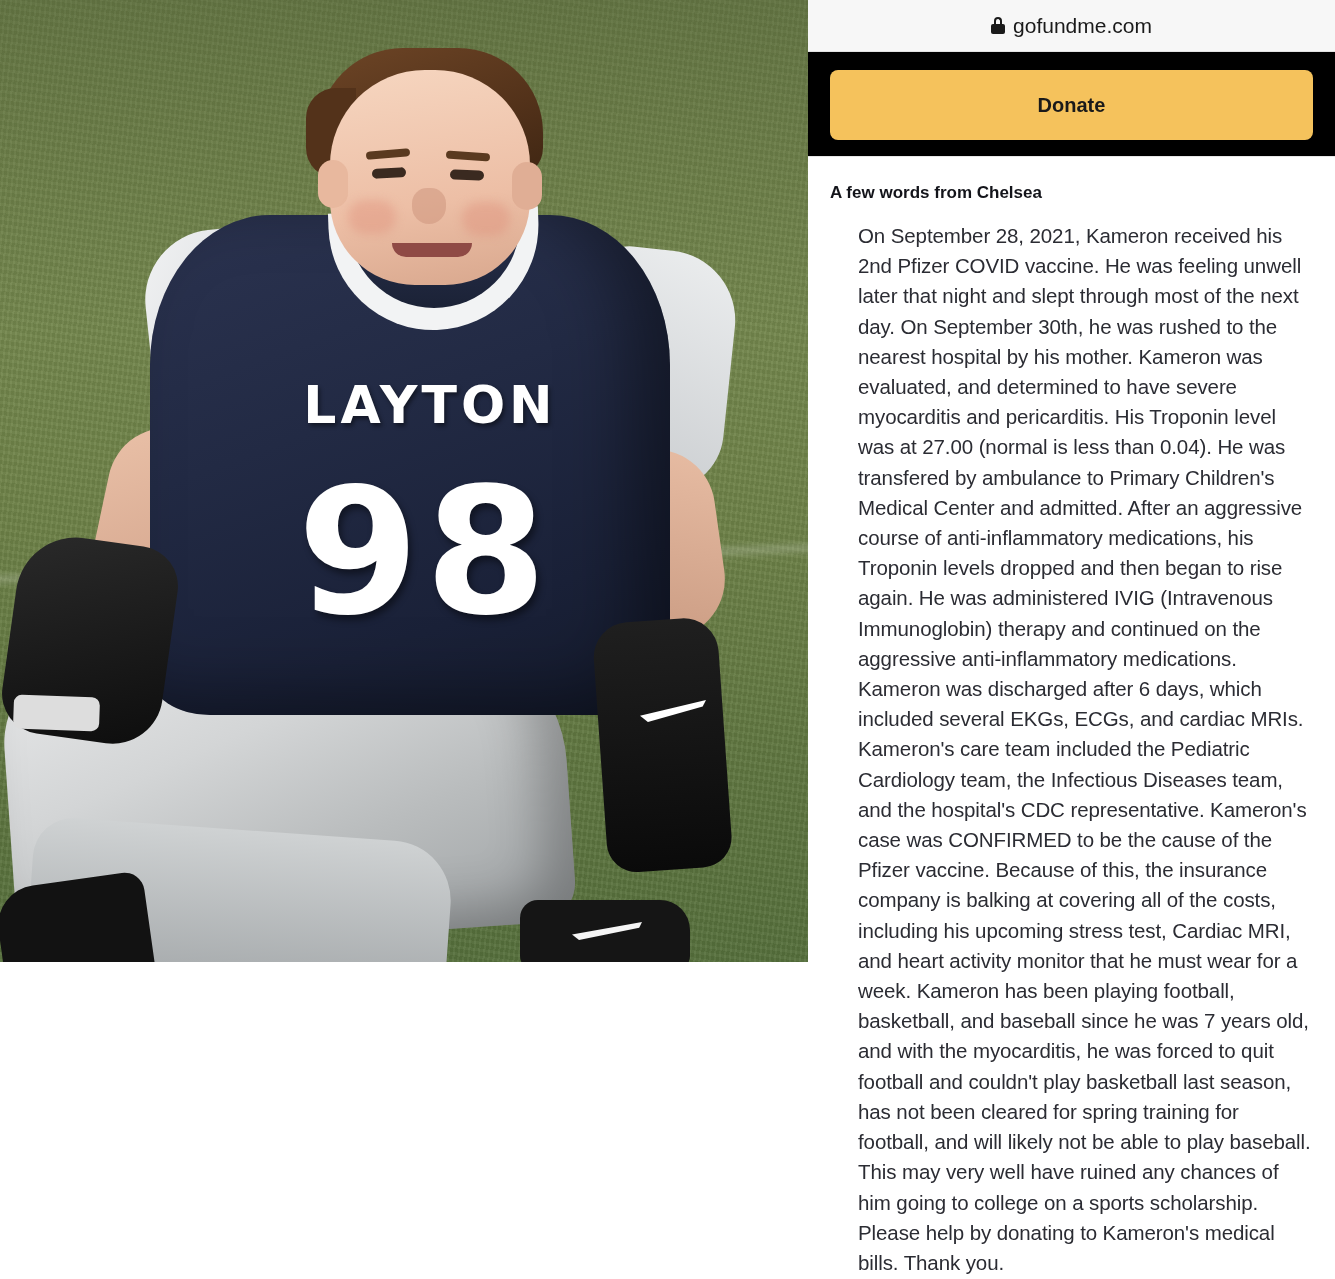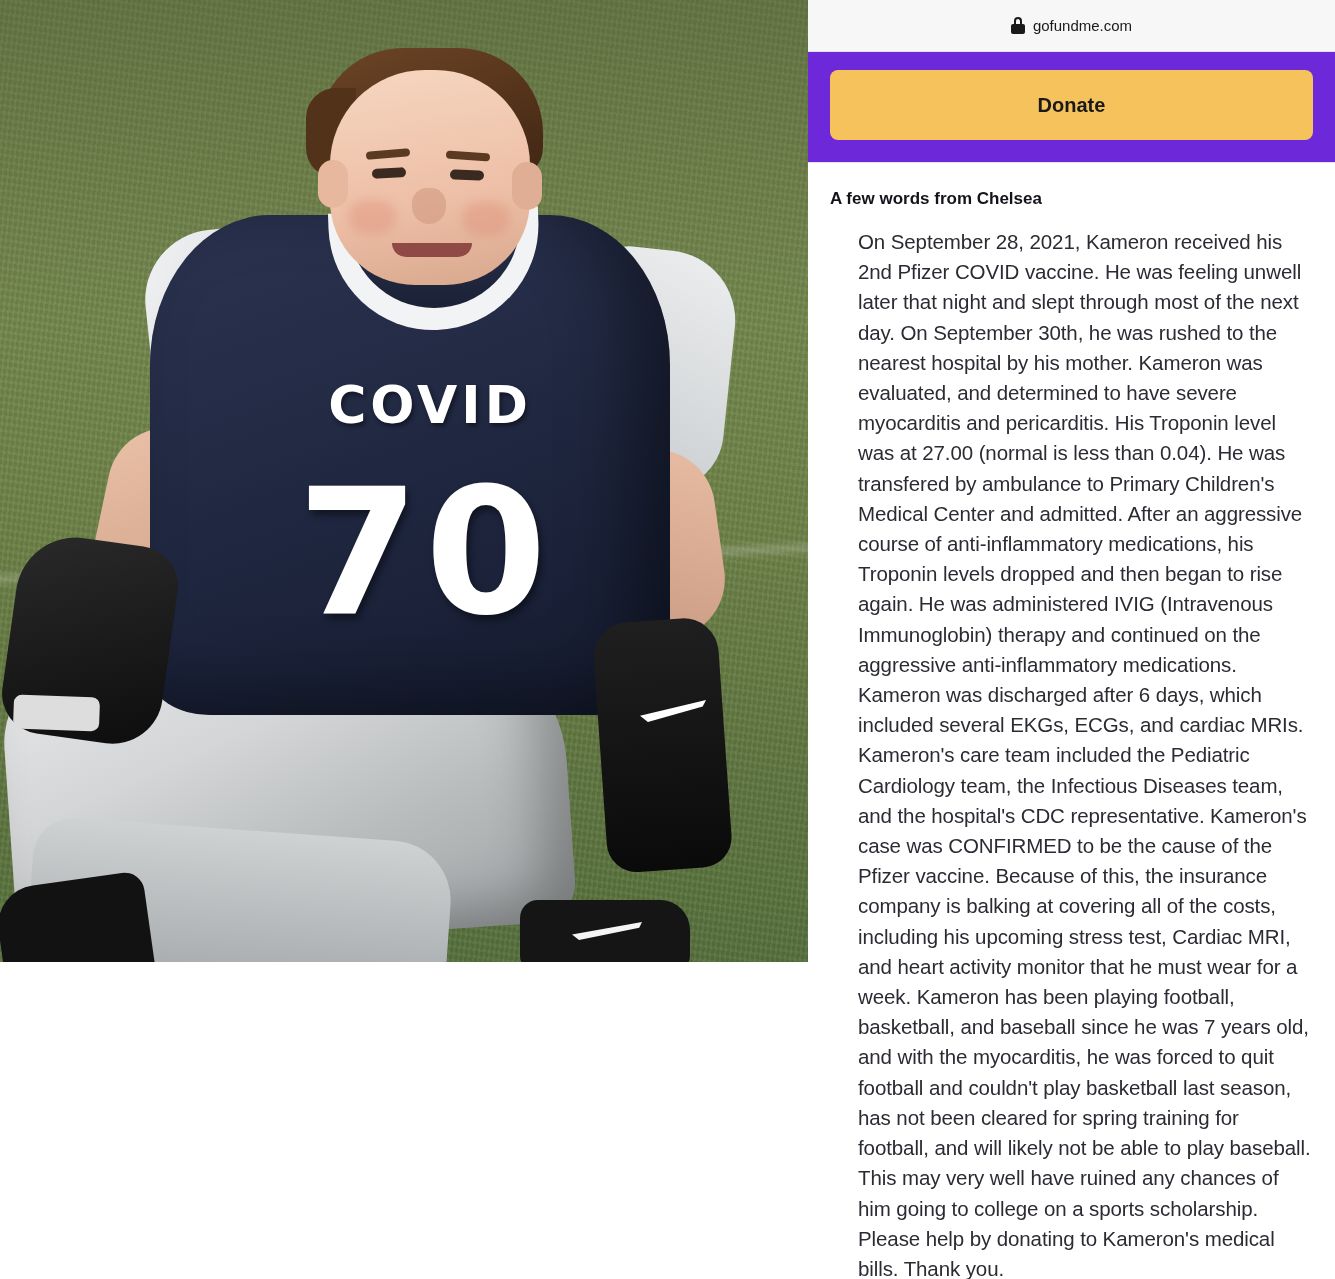--- a/index.html
+++ b/index.html
@@ -272,31 +272,31 @@
     border-bottom: none;
     border-radius: 5px 5px 0 0;
   }
   .lock-icon .body {
     position:absolute; left:0; top:7px;
     width: 14px; height: 10px;
     background: #1a1a1a;
     border-radius: 2px;
   }
   .url-text {
-    font-size: 15px;
+    font-size: 21px;
     color: #1a1a1a;
     font-family: "Liberation Sans", sans-serif;
     text-align: right;
   }
 
   .action-bar {
-    padding: 18px 22px 22px 22px;
+    padding: 18px 22px 16px 22px;
     display: flex;
     gap: 27px;
-    background: #6d28d9;
+    background: #000000;
     border-bottom: 1px solid #e6e6e6;
   }
   .btn {
     flex: 1 1 0;
     height: 70px;
     border-radius: 8px;
     font-size: 20px;
     font-weight: 700;
     display: flex;
     align-items: center;
@@ -346,22 +346,22 @@
 
         <div class="shoulder-l"></div>
         <div class="shoulder-r"></div>
         <div class="arm-l"></div>
         <div class="arm-r"></div>
 
         <div class="jersey"></div>
         <div class="collar"></div>
         <div class="collar-inner"></div>
 
-        <div class="jersey-text">COVID</div>
-        <div class="jersey-number">70</div>
+        <div class="jersey-text">LAYTON</div>
+        <div class="jersey-number">98</div>
 
         <div class="sleeve-r"></div>
         <div class="swoosh"></div>
         <div class="glove-l"></div>
 
         <div class="hair"></div>
         <div class="head"></div>
         <div class="ear-l"></div>
         <div class="ear-r"></div>
         <div class="cheek-l"></div>

